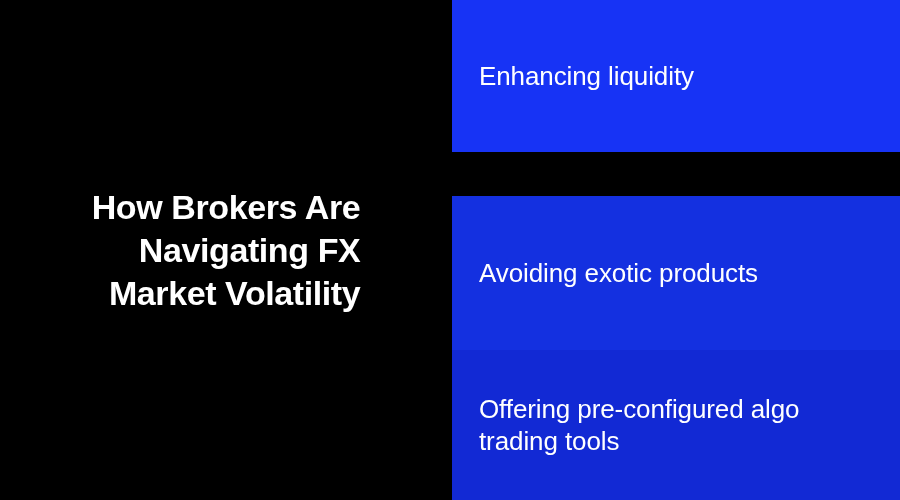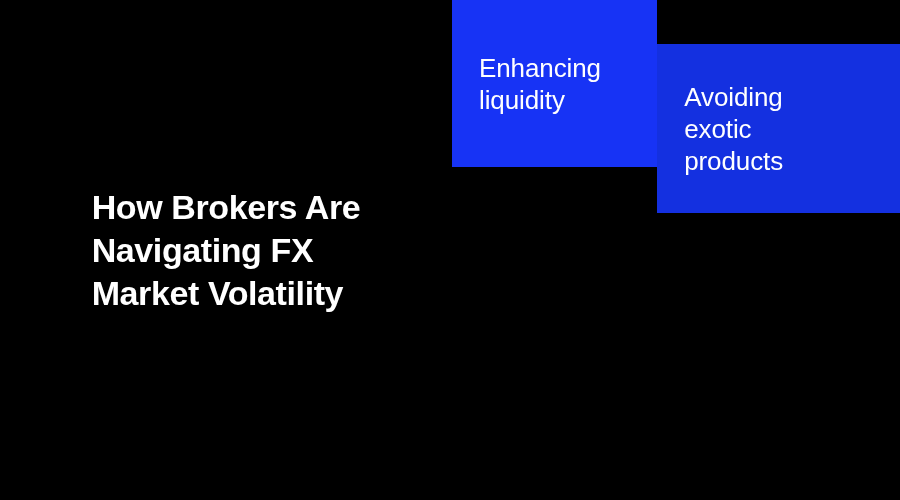--- a/index.html
+++ b/index.html
@@ -29,31 +29,31 @@
     justify-content: center;
     box-sizing: border-box;
     padding: 0 26px;
   }
   .title-text {
     color: #ffffff;
     font-size: 34px;
     font-weight: 700;
     line-height: 43px;
     letter-spacing: -0.4px;
-    text-align: left;
+    text-align: right;
     white-space: pre-line;
     margin: 0;
   }
 
   
   .points-pane {
     width: 448px;
     height: 500px;
     display: flex;
-    flex-direction: row;
+    flex-direction: column;
   }
   .point-band {
     display: flex;
     align-items: center;
     box-sizing: border-box;
     padding-left: 27px;
     padding-right: 52px;
     overflow: hidden;
   }
   .band-1 { height: 167px; }
@@ -83,15 +83,18 @@
   <div class="points-pane">
 
     <div class="point-band band-1" style="background-color: rgb(23, 51, 245);">
       <p class="point-text">Enhancing liquidity</p>
     </div>
 
     <div class="point-band band-2" style="background-color: rgb(20, 48, 224); margin-top: 44px;">
       <p class="point-text">Avoiding exotic products</p>
     </div>
 
+    <div class="point-band band-3" style="background-color: rgb(18, 41, 212);">
+      <p class="point-text">Offering pre-configured algo trading tools</p>
+    </div>
 
   </div>
 </div>
 
 </body></html>

